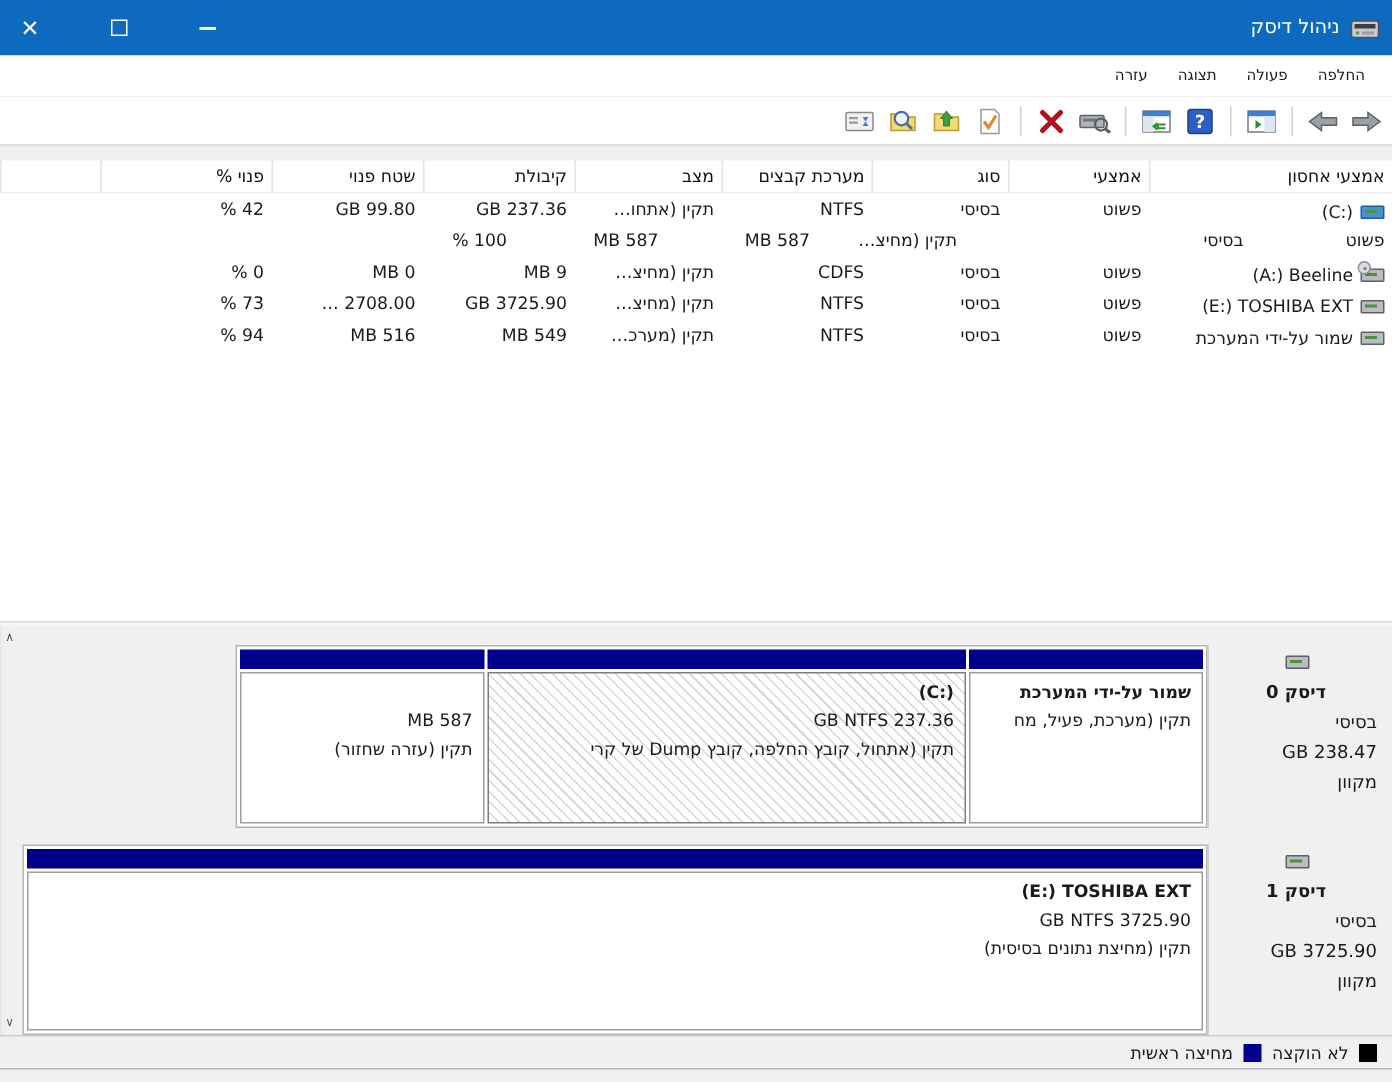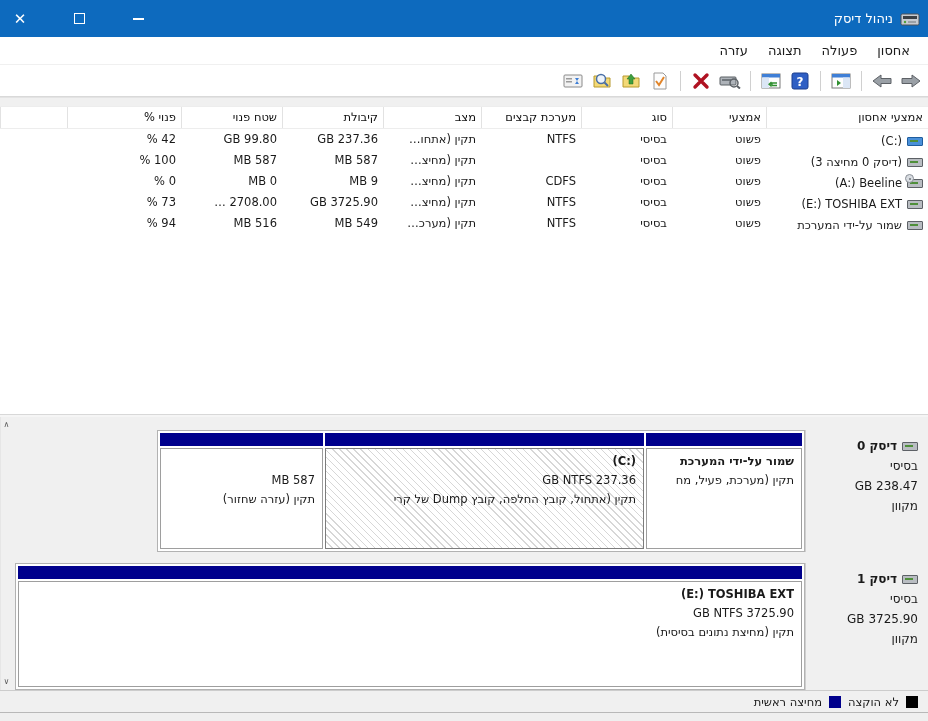--- a/index.html
+++ b/index.html
@@ -16,21 +16,21 @@
   .btn-close { left:0; font-size:15px; }
   .btn-max   { left:59px; }
   .btn-max i { display:block; width:11px; height:11px; border:1.5px solid #fff; }
   .btn-min   { left:118px; }
   .btn-min i { display:block; width:11px; height:2px; background:#fff; }
 
   
   .menubar { position:absolute; top:37px; left:0; width:928px; height:28px;
     background:#fff; display:flex; align-items:center; padding-right:8px;
     border-bottom:1px solid #f0f0f0; }
-  .menu-item { font-size:13px; padding:4px 10px; cursor:default; }
+  .menu-item { font-size:10px; padding:4px 10px; cursor:default; }
 
   
   .toolbar { position:absolute; top:65px; left:0; width:928px; height:32px;
     background:#fff; border-bottom:1px solid #d9d9d9; direction:ltr;
     display:flex; align-items:center; justify-content:flex-end; padding-right:4px; gap:3px; }
   .tb-ico { width:26px; height:24px; display:flex; align-items:center; justify-content:center; }
   .tb-sep { width:1px; height:20px; background:#d0d0d0; margin:0 4px; }
   .band { position:absolute; top:97px; left:0; width:928px; height:9px;
     background:#f0f0f0; border-top:1px solid #e3e3e3; }
 
@@ -65,21 +65,21 @@
   .vscroll { position:absolute; left:0; top:0; width:11px; height:273px;
     background:#f0f0f0; border-left:1px solid #e6e6e6; }
   .vscroll .arrow { position:absolute; left:0; width:11px; height:12px; color:#5a5a5a;
     font-size:8px; text-align:center; line-height:12px; }
   .vscroll .up { top:2px; } .vscroll .down { bottom:2px; }
 
   .disk-label { position:absolute; right:0; width:123px; border-right:0;
     border-left:1px solid #cfcfcf; padding:6px 10px 0 4px; text-align:right; }
   .disk-label .line { font-size:12px; line-height:20px; white-space:nowrap; }
   .disk-name { font-weight:bold; display:flex; justify-content:flex-start;
-    align-items:center; gap:4px; }
+    align-items:center; gap:4px;flex-direction:column; }
   .disk-ico { flex:none; width:17px; height:11px; position:relative; }
 
   .part-group { position:absolute; background:#fff; border:1px solid #b2b2b2; }
   .part { position:absolute; top:2px; bottom:2px; display:flex; flex-direction:column; }
   .part-bar { flex:none; height:13px; background:#00008C; }
   .part-body { flex:1; margin-top:2px; background:#fff; border:1px solid #9e9e9e;
     padding:3px 7px 0 4px; overflow:hidden; }
   .part-body.hatch { background:repeating-linear-gradient(45deg,#ffffff 0 4px,#d7d7d7 4px 5px);
     border-color:#7c7c7c; }
   .pline { font-size:11.5px; line-height:19px; white-space:nowrap; text-align:right;
@@ -114,21 +114,21 @@
   <span class="win-btn btn-close">✕</span>
   <span class="win-btn btn-max">
       <i></i>
     </span>
   <span class="win-btn btn-min">
       <i></i>
     </span>
 </div>
 
 <div class="menubar">
-  <span class="menu-item">אחסון</span>
+  <span class="menu-item">החלפה</span>
   <span class="menu-item">פעולה</span>
   <span class="menu-item">תצוגה</span>
   <span class="menu-item">עזרה</span>
 </div>
 
 <div class="toolbar">
   <span class="tb-ico">
     <svg width="20" height="16" viewBox="0 0 20 16">
         <rect x="1" y="2" width="18" height="12" rx="1" fill="#f2f2f2" stroke="#8a8a8a"></rect>
         <path d="M12 5 L16 5 L14 8 Z" fill="#3f7fd6"></path>
@@ -232,26 +232,20 @@
     <div class="cell c-type"><span dir="auto">בסיסי</span></div>
     <div class="cell c-fs"><span dir="auto">NTFS</span></div>
     <div class="cell c-status"><span dir="auto">תקין (אתחו…</span></div>
     <div class="cell c-cap"><span dir="auto">GB 237.36</span></div>
     <div class="cell c-free"><span dir="auto">GB 99.80</span></div>
     <div class="cell c-pct"><span dir="auto">% 42</span></div>
     <div class="cell c-blank"></div>
   </div>
 
   <div class="vrow">
-    <div class="cell c-volume vol-cell">
-        <span class="ico">
-          <span class="drv"></span>
-        </span>
-        <span dir="auto">(דיסק 0 מחיצה 3)</span>
-      </div>
     <div class="cell c-layout"><span dir="auto">פשוט</span></div>
     <div class="cell c-type"><span dir="auto">בסיסי</span></div>
     <div class="cell c-fs"><span dir="auto"></span></div>
     <div class="cell c-status"><span dir="auto">תקין (מחיצ…</span></div>
     <div class="cell c-cap"><span dir="auto">MB 587</span></div>
     <div class="cell c-free"><span dir="auto">MB 587</span></div>
     <div class="cell c-pct"><span dir="auto">% 100</span></div>
     <div class="cell c-blank"></div>
   </div>
 

